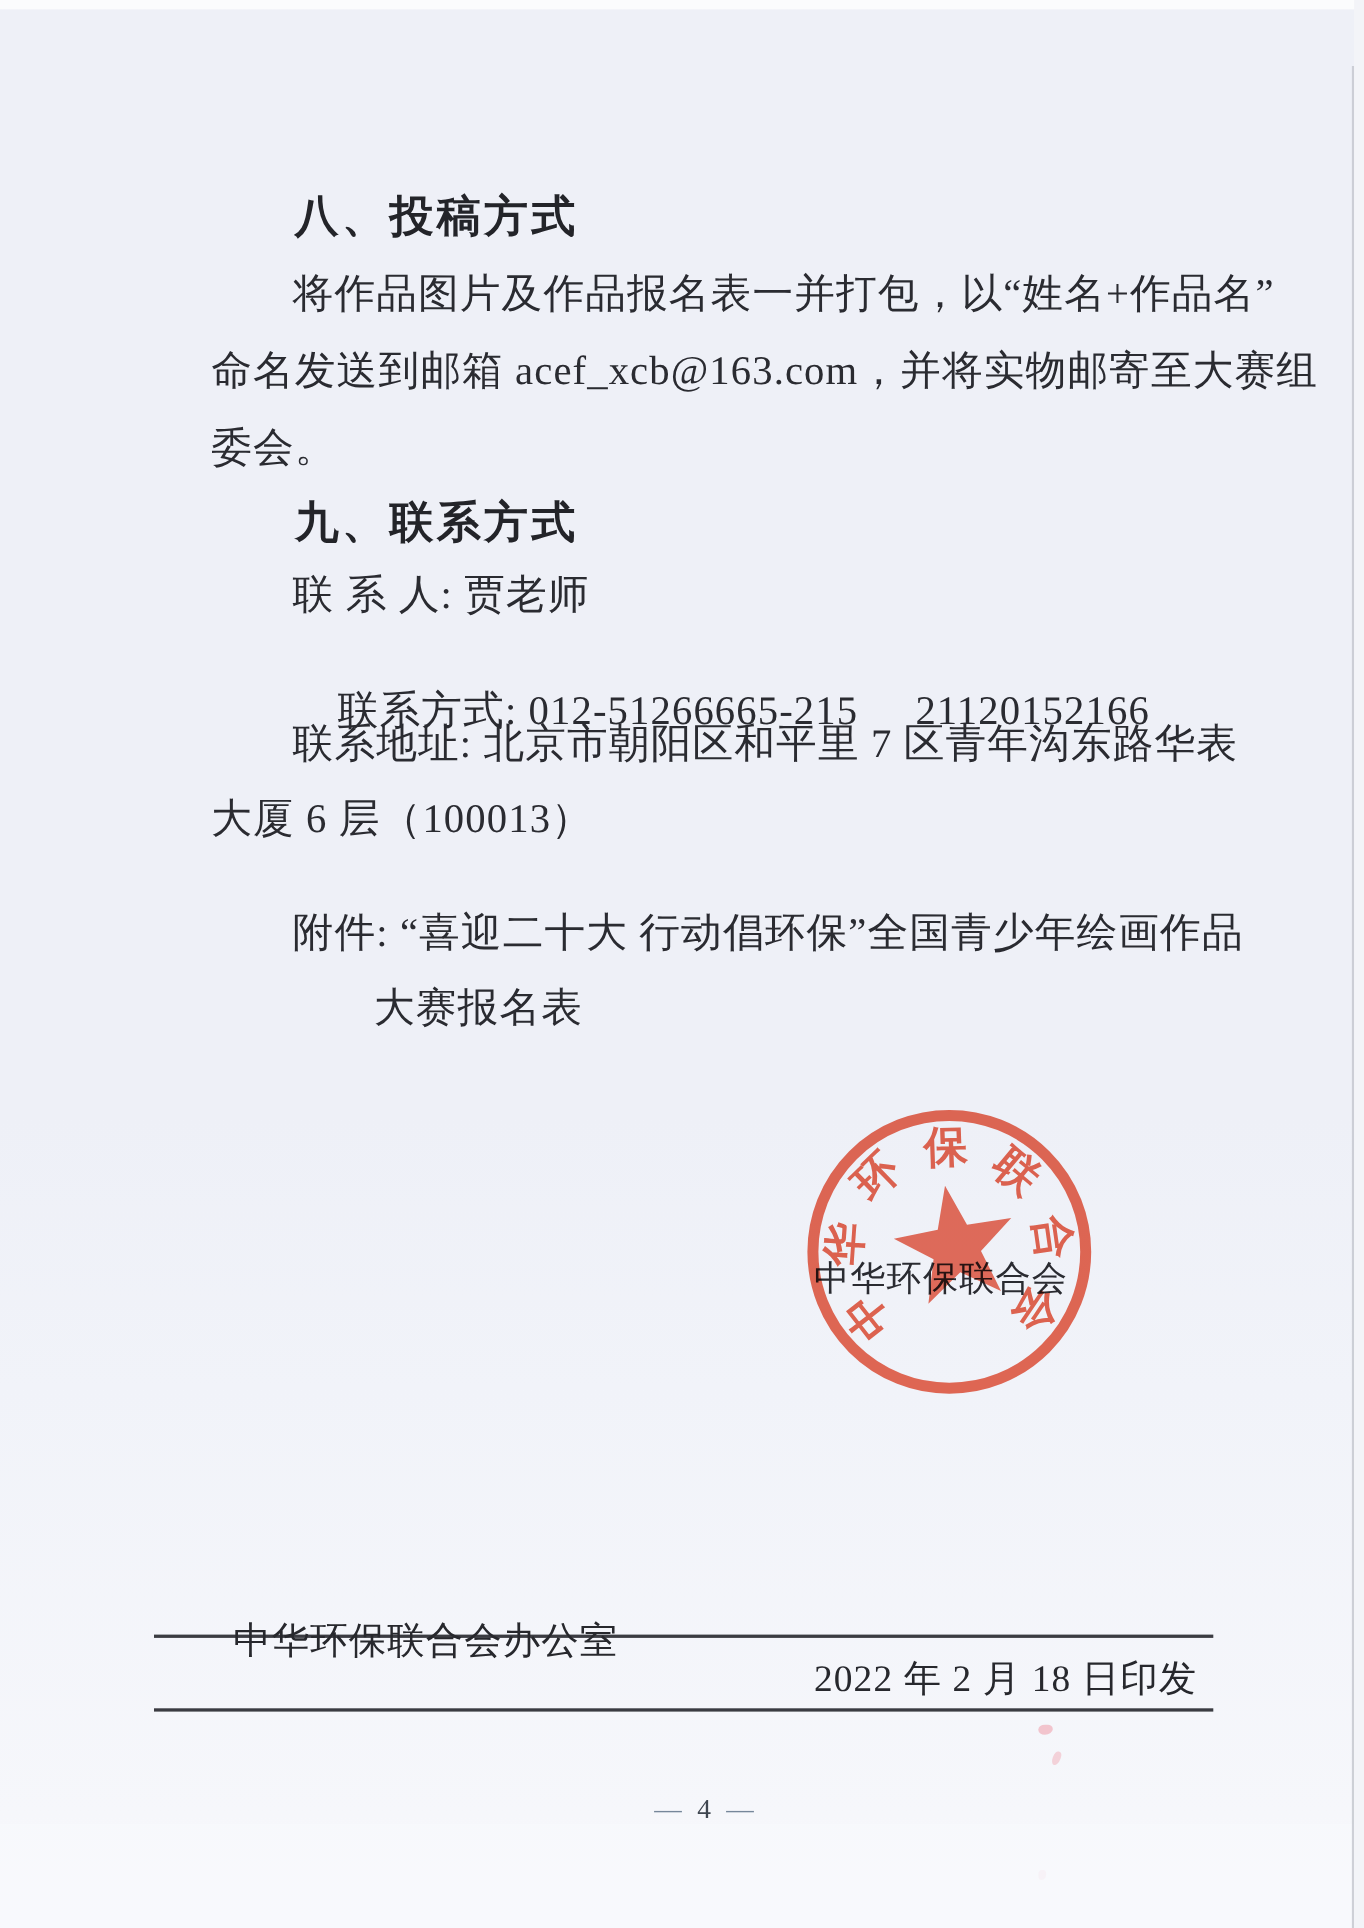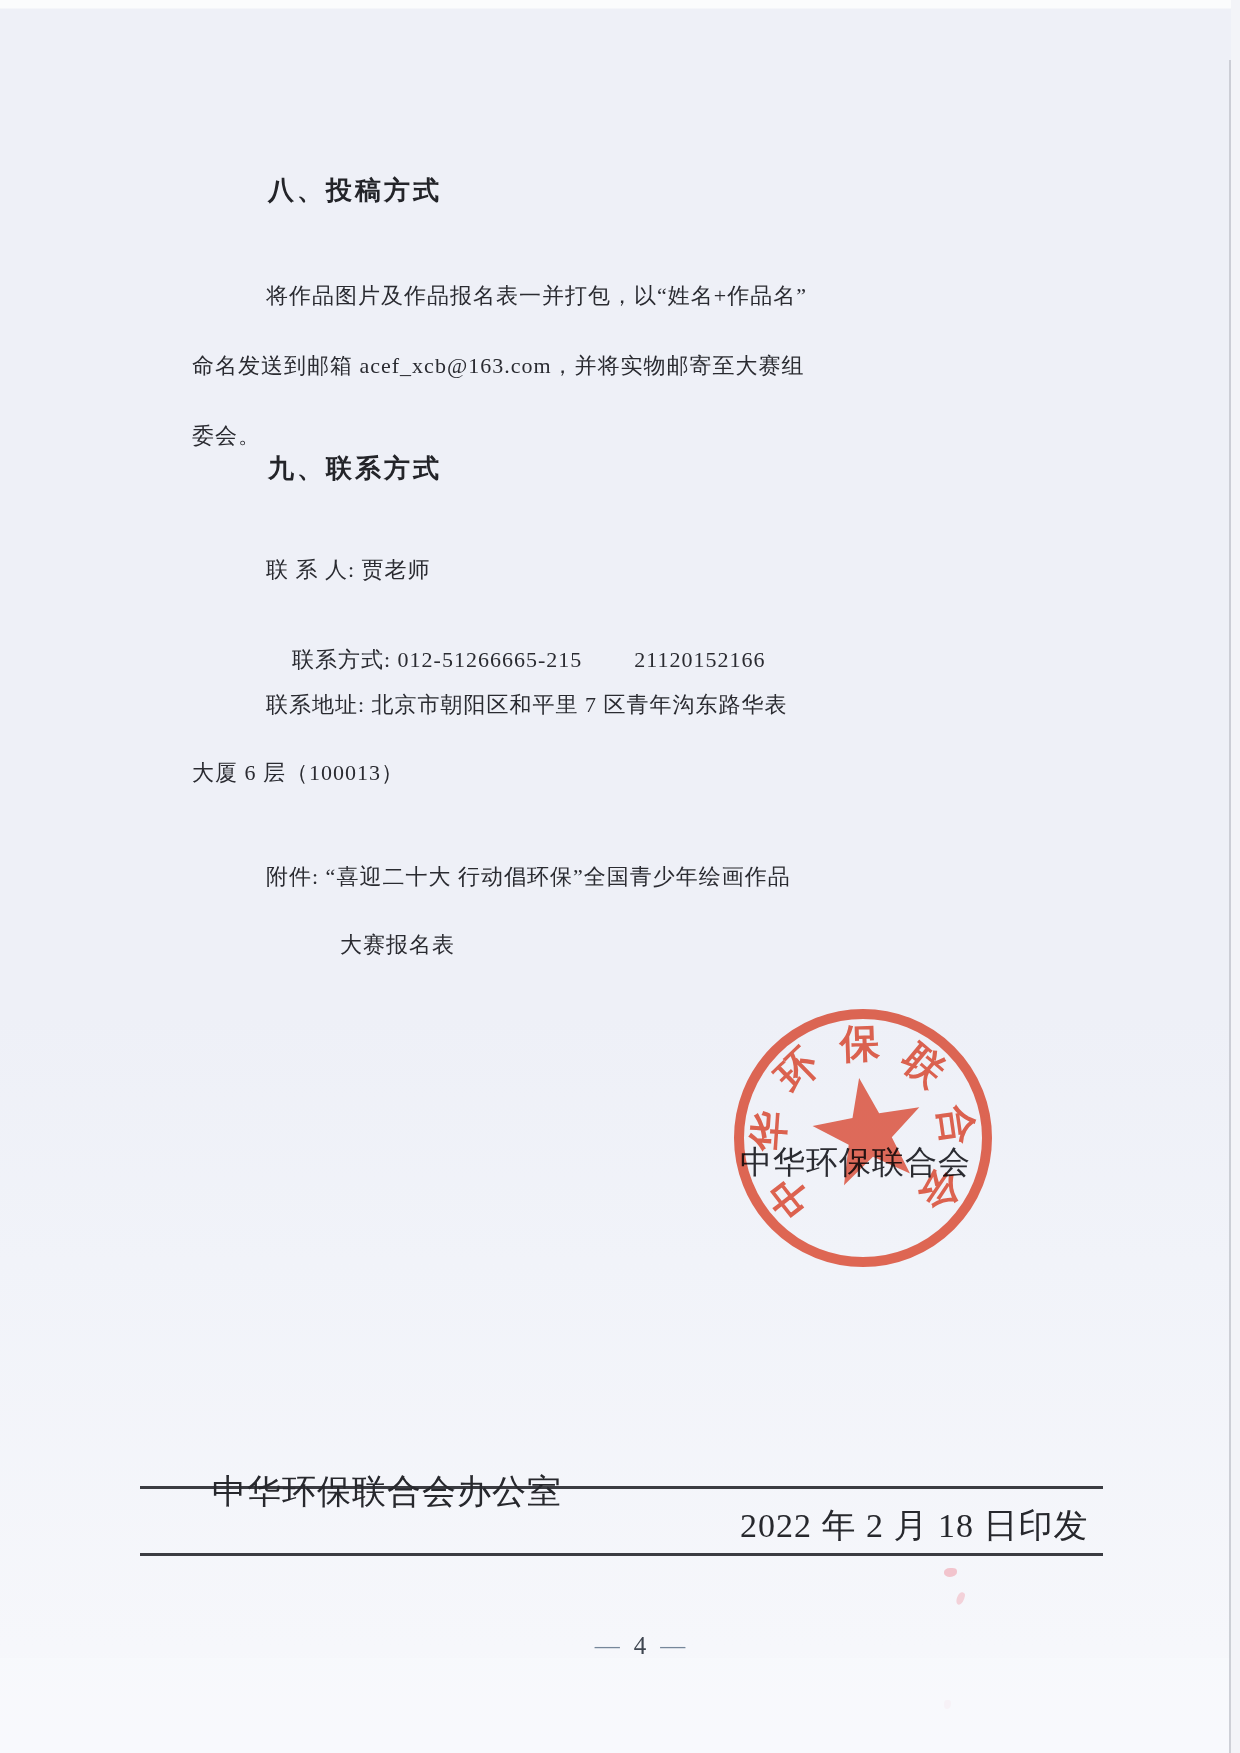--- a/index.html
+++ b/index.html
@@ -6,22 +6,22 @@
   body{width:1240px;height:1753px;position:relative;font-family:"Liberation Serif","DejaVu Serif",serif;}
   .page{
     position:absolute;inset:0;width:1240px;height:1753px;overflow:hidden;
     background:
       linear-gradient(180deg,#fbfcfd 0,#fbfcfd 8px,#eef0f7 9px,#eef0f7 58%,#f1f3f9 72%,#f6f7fb 94%,#f8f9fc 100%);
   }
   .scan-right-edge{position:absolute;top:60px;bottom:0;left:1229px;width:2px;background:#c3c6cd;opacity:.8;}
   .scan-right-pane{position:absolute;top:0;bottom:0;left:1231px;width:9px;background:#f3f4f8;}
   .scan-bottom{position:absolute;left:0;right:0;top:1658px;bottom:0;background:#f8f9fd;opacity:.8;}
   .tline{position:absolute;white-space:pre;color:#2a2b31;}
-  .body-text{font-size:22px;letter-spacing:1px;line-height:1;margin-top:36px;}
-  .heading{font-family:"Liberation Sans","DejaVu Sans",sans-serif;font-weight:700;font-size:26px;letter-spacing:3px;line-height:1;color:#232429;}
+  .body-text{font-size:37px;letter-spacing:1px;line-height:1;}
+  .heading{font-family:"Liberation Sans","DejaVu Sans",sans-serif;font-weight:700;font-size:40px;letter-spacing:3px;line-height:1;color:#232429;}
   .sig{font-size:32px;letter-spacing:1px;}
   .footer-rule{position:absolute;left:140px;width:963px;height:3px;background:#3b3c42;}
   .footer-text{font-size:34px;letter-spacing:1px;color:#27282d;}
   .page-num{font-size:25px;color:#3f4650;letter-spacing:4px;}
   .page-num .dash{color:#76879a;}
   .seal{position:absolute;left:726px;top:1002px;width:280px;height:280px;mix-blend-mode:multiply;opacity:.93;}
   .seal .ring{fill:none;stroke:currentColor;stroke-width:10;opacity:.88;}
   .seal .star{fill:currentColor;opacity:.85;}
   .seal .seal-char{font-family:"Liberation Sans","DejaVu Sans",sans-serif;font-weight:700;font-size:40px;
     fill:currentColor;text-anchor:middle;dominant-baseline:central;opacity:.9;}

